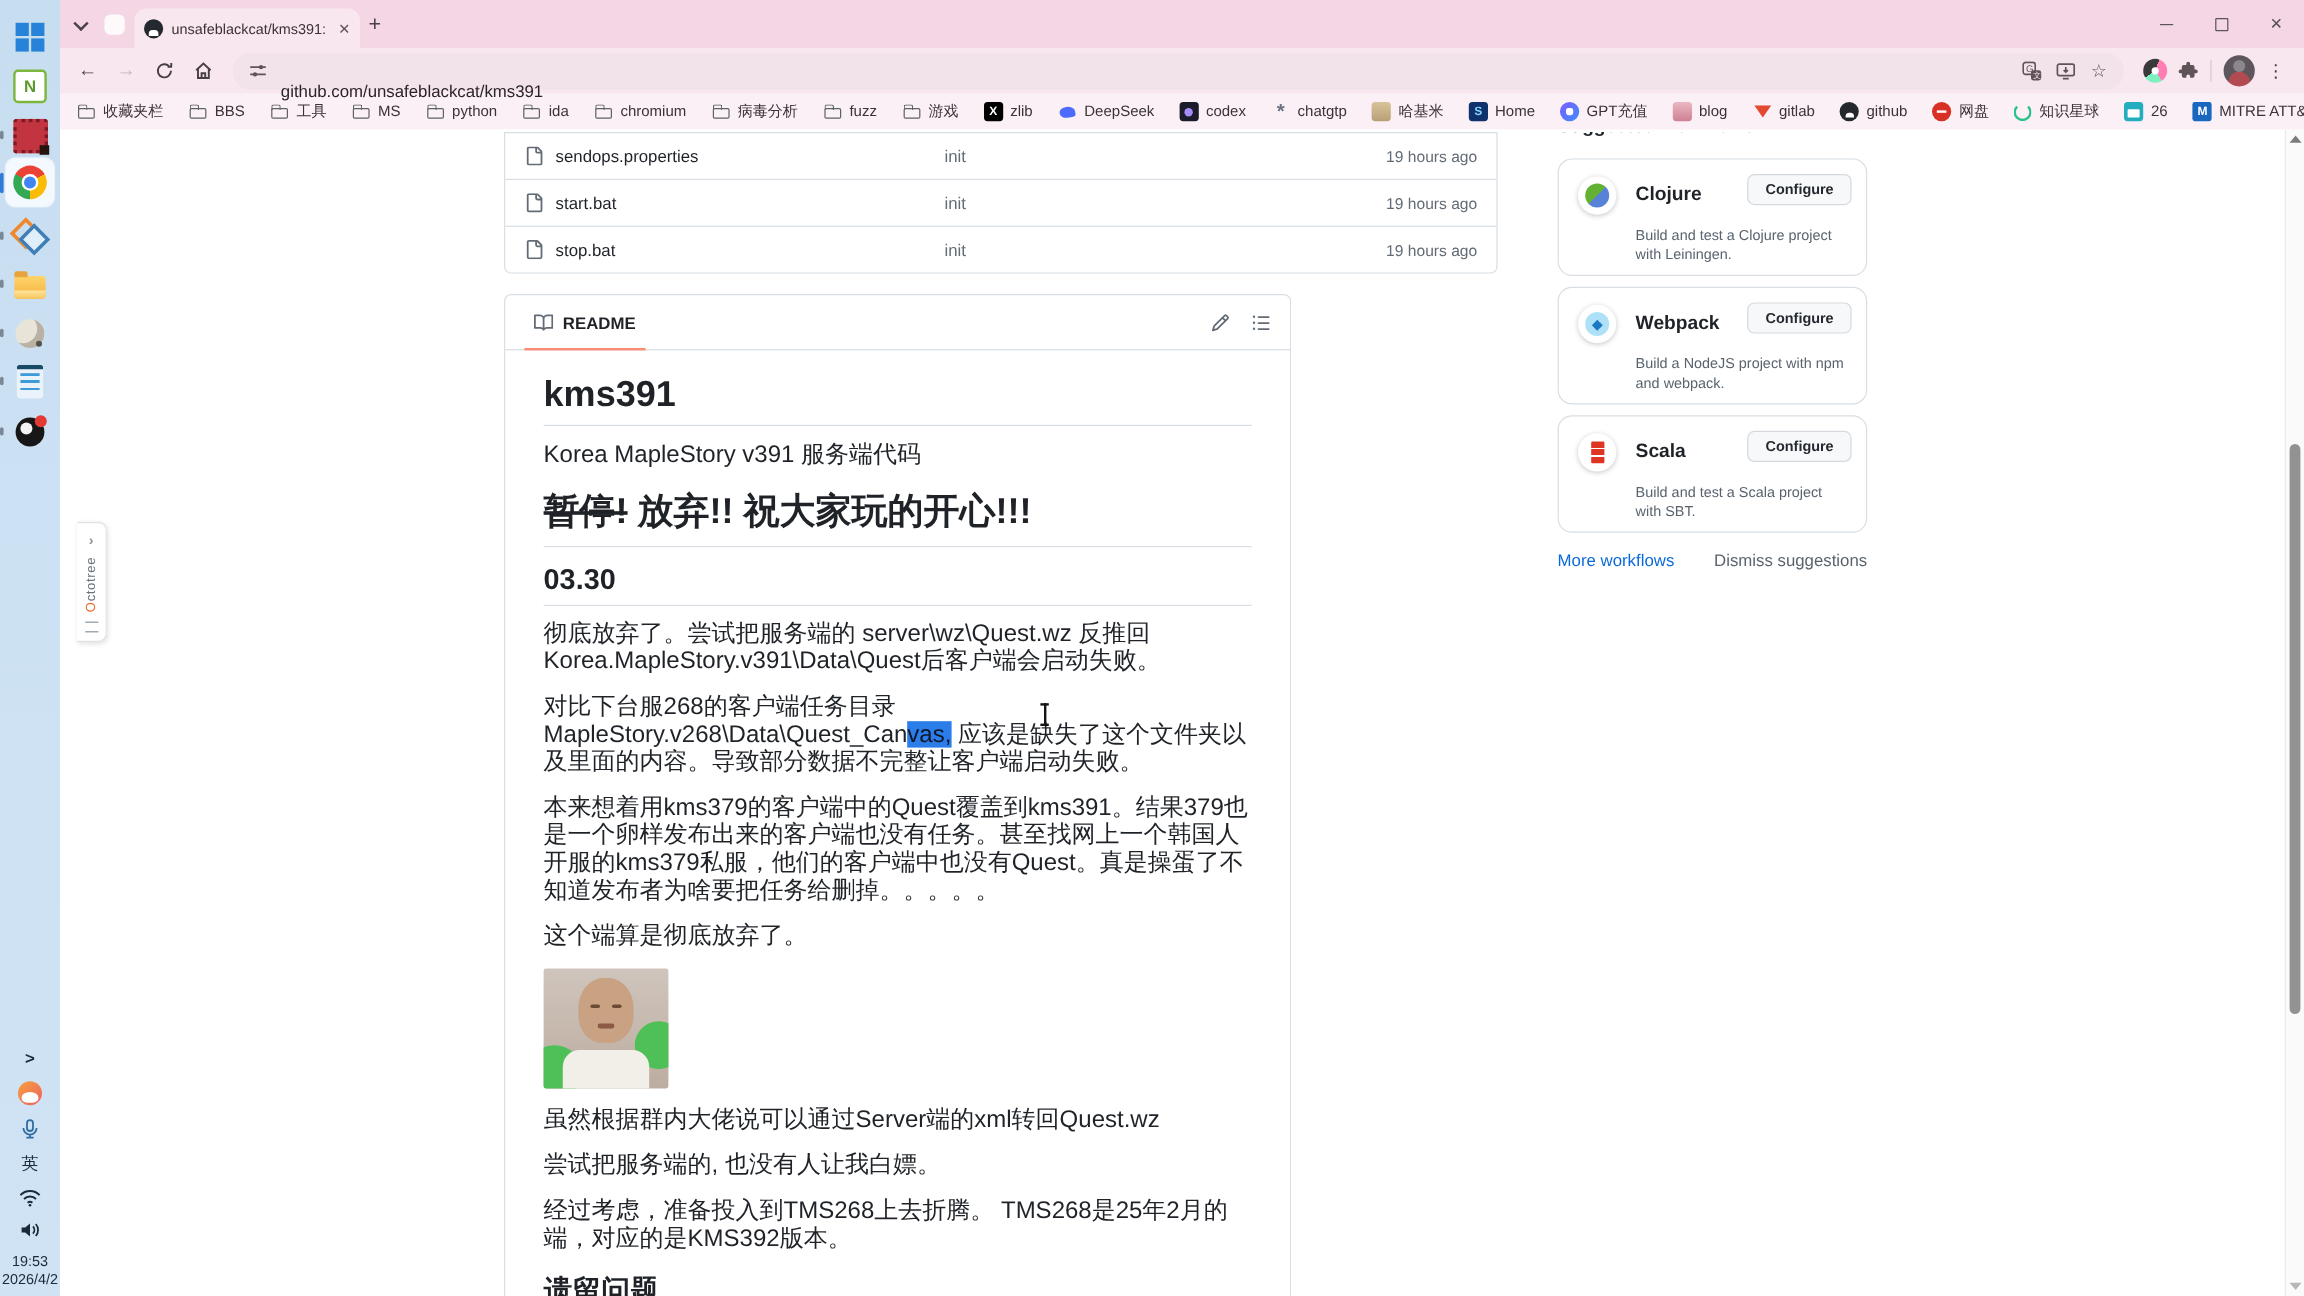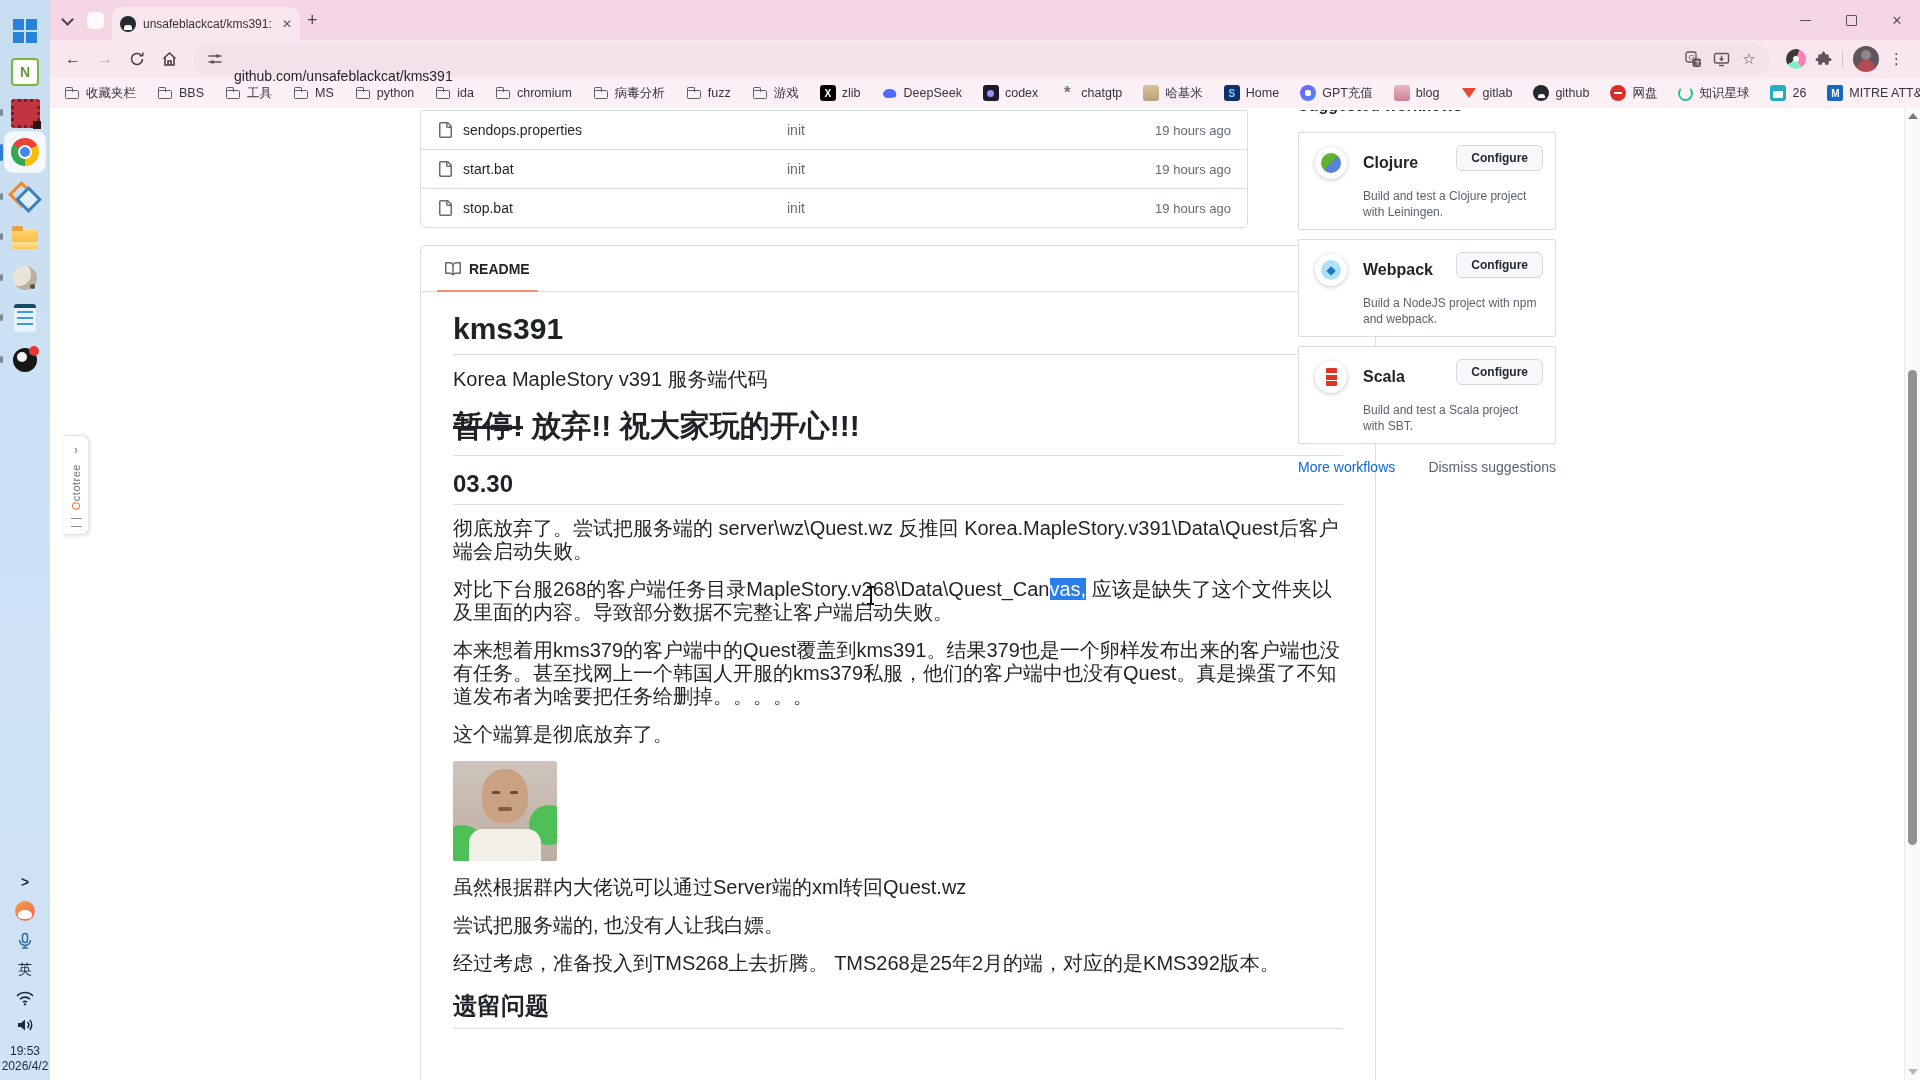--- a/index.html
+++ b/index.html
@@ -133,55 +133,55 @@
   
   .file-table{position:absolute;left:370px;top:2px;width:828px;border:1px solid #d8dee4;
       border-radius:0 0 6px 6px;box-sizing:border-box;background:#fff;}
   .file-row{display:grid;grid-template-columns:350px 1fr auto;align-items:center;height:38px;
       padding:0 16px;border-top:1px solid #d8dee4;font-size:14px;}
   .file-row:first-child{border-top:none;}
   .file-name{display:flex;align-items:center;gap:10px;color:#1f2328;}
   .file-msg{color:#636c76;}
   .file-age{color:#636c76;font-size:13px;}
   
-  .readme-box{position:absolute;left:370px;top:137px;width:956px;height:836px;background:#fff;
+  .readme-box{position:absolute;left:370px;top:137px;width:656px;height:836px;background:#fff;
       border:1px solid #d8dee4;border-bottom:none;border-radius:6px 6px 0 0;box-sizing:border-box;}
   .readme-header{height:46px;border-bottom:1px solid #d8dee4;display:flex;align-items:center;
       padding:0 16px;box-sizing:border-box;}
   .readme-tab{position:relative;height:100%;display:flex;align-items:center;gap:8px;
       font-size:14px;font-weight:600;color:#1f2328;padding:0 8px;}
   .readme-tab::after{content:"";position:absolute;left:0;right:0;bottom:-1px;height:2px;background:#fd8c73;}
   .rh-spacer{flex:1;}
   .rh-ico{color:#636c76;margin-left:18px;display:flex;}
   .readme-body{padding:20px 32px;}
   .r-h1{font-size:30px;font-weight:700;margin:0 0 13px;padding-bottom:8px;border-bottom:1px solid #d8dee4;}
   .r-h1.announce{margin-top:14px;}
   .strike{text-decoration:line-through;}
   .r-h2{font-size:24px;font-weight:700;margin:14px 0 12px;padding-bottom:6px;border-bottom:1px solid #d8dee4;}
   .r-p{font-size:20px;line-height:23px;margin:0 0 15px;}
-  .sel{background:#2b7de9;color:#ffffff;}
+  .sel{background:#2b7de9;color:#0f172a;}
   .meme{width:104px;height:100px;margin:0 0 15px;position:relative;overflow:hidden;border-radius:2px;
       background:linear-gradient(#cfc5bc,#bdaca0);}
   .meme::before{content:"";position:absolute;left:-14px;bottom:-8px;width:46px;height:44px;background:#4fbf58;border-radius:50%;}
   .meme::after{content:"";position:absolute;right:-12px;top:44px;width:40px;height:40px;background:#4fbf58;border-radius:50%;}
   .meme .head{position:absolute;left:29px;top:8px;width:46px;height:54px;background:#c9a183;border-radius:46% 46% 42% 42%;z-index:2;}
   .meme .head::before{content:"";position:absolute;left:10px;top:22px;width:8px;height:3px;background:#6b4b33;border-radius:2px;box-shadow:18px 0 0 #6b4b33;}
   .meme .head::after{content:"";position:absolute;left:16px;top:38px;width:14px;height:4px;background:#8a5a44;border-radius:3px;}
   .meme .body{position:absolute;left:16px;bottom:-2px;width:72px;height:34px;background:#f2efe9;border-radius:14px 14px 0 0;z-index:2;}
   
   .ibeam{position:absolute;left:816px;top:478px;width:9px;height:19px;z-index:9;
      background:
        linear-gradient(#141414,#141414) 50% 0/7px 2px no-repeat,
        linear-gradient(#141414,#141414) 50% 100%/7px 2px no-repeat,
        linear-gradient(#141414,#141414) 50% 50%/2px 19px no-repeat;}
   
   .sidebar{position:absolute;left:1248px;top:0;width:258px;}
   .sw-clip{height:12px;overflow:hidden;margin:2px 0 10px;}
   .sw-heading{font-size:16px;font-weight:600;color:#1f2328;display:block;margin-top:-13px;}
-  .wf-card{position:relative;border:1px solid #d8dee4;border-radius:2px;margin-bottom:9px;height:98px;
+  .wf-card{position:relative;border:1px solid #d8dee4;border-radius:12px;margin-bottom:9px;height:98px;
       box-sizing:border-box;padding:14px 16px;background:#fff;}
   .wf-top{display:flex;align-items:center;gap:16px;}
   .card-logo{width:32px;height:32px;border-radius:50%;background:#fff;flex:none;
       box-shadow:0 1px 4px rgba(27,31,36,.25);display:flex;align-items:center;justify-content:center;}
   .logo-clojure{width:20px;height:20px;border-radius:50%;background:linear-gradient(135deg,#63b132 0 50%,#5881d8 50% 100%);}
   .logo-webpack{width:20px;height:20px;border-radius:50%;background:#aee1f8;display:flex;align-items:center;justify-content:center;
       color:#1c78c0;font-size:12px;}
   .logo-webpack::before{content:"◆";}
   .logo-scala{width:11px;height:18px;border-radius:1px;
       background:linear-gradient(#de3423 0 5px,transparent 5px 6.5px,#de3423 6.5px 11.5px,transparent 11.5px 13px,#de3423 13px 18px);}

